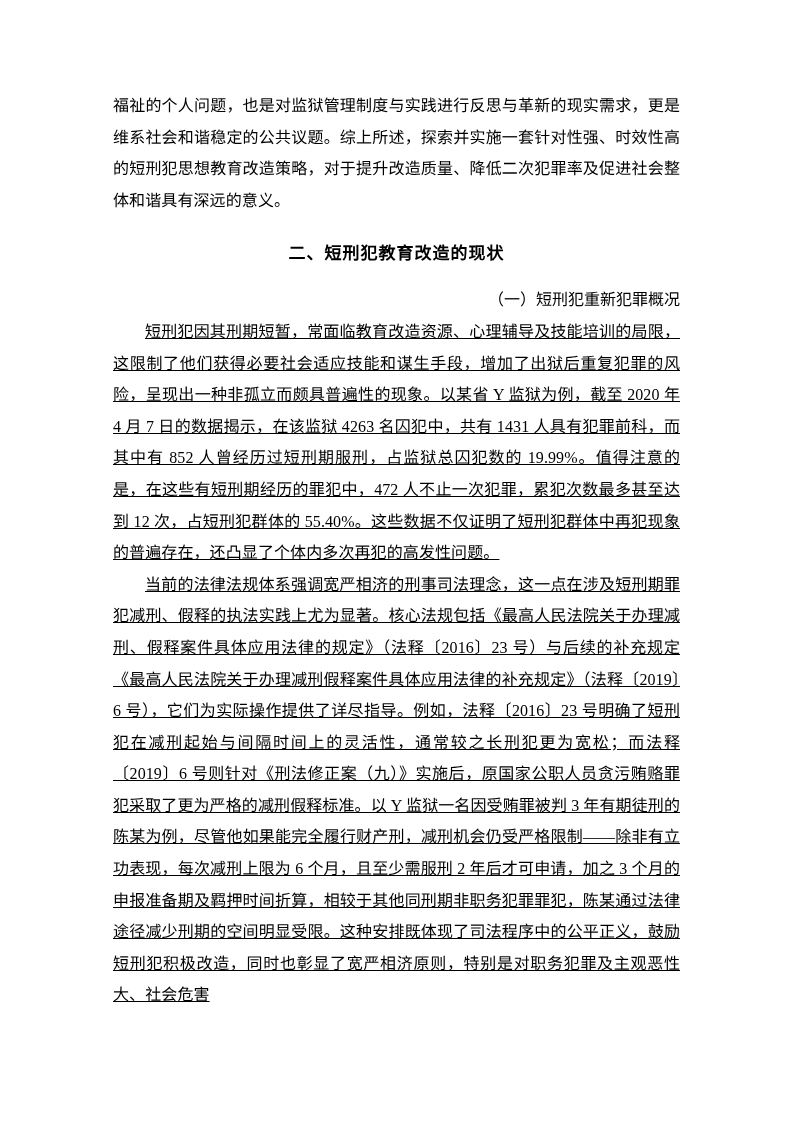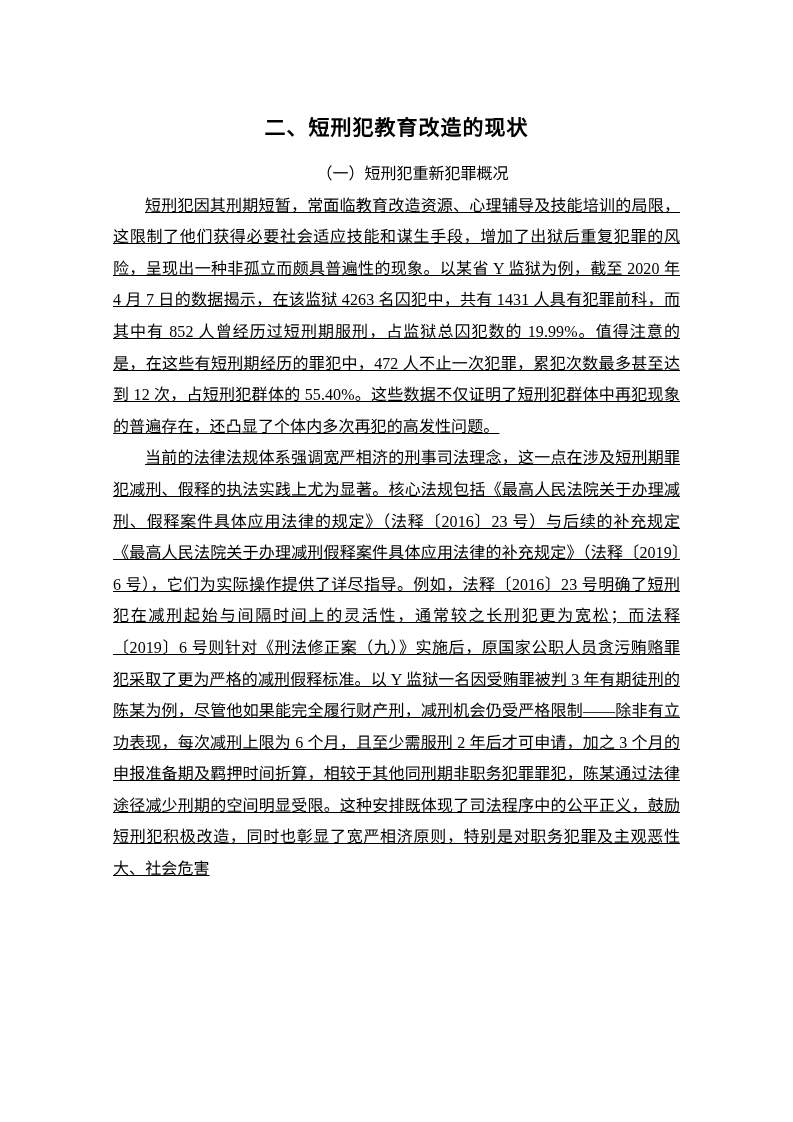--- a/index.html
+++ b/index.html
@@ -30,41 +30,42 @@
     text-justify: inter-ideograph;
     letter-spacing: 0.1px;
   }
   .indent {
     text-indent: 2em;
     text-decoration: underline;
   }
   .section-heading {
     margin: 22px 0 14px 0;
     font-family: "Liberation Sans", "DejaVu Sans", sans-serif;
-    font-size: 21px;
+    font-size: 17px;
     font-weight: bold;
     line-height: 32px;
     text-align: center;
     letter-spacing: 1px;
   }
   .sub-heading {
     margin: 0;
     font-size: 16px;
     line-height: 31.6px;
     font-weight: normal;
     text-indent: 2em;
-    text-align: center;
+    text-align: right;
   }
 </style>
 </head>
 <body>
 
 <div class="page">
   <div class="content">
 
+    <p class="body-para">福祉的个人问题，也是对监狱管理制度与实践进行反思与革新的现实需求，更是维系社会和谐稳定的公共议题。综上所述，探索并实施一套针对性强、时效性高的短刑犯思想教育改造策略，对于提升改造质量、降低二次犯罪率及促进社会整体和谐具有深远的意义。</p>
 
     <h1 class="section-heading">二、短刑犯教育改造的现状</h1>
 
     <h2 class="sub-heading">（一）短刑犯重新犯罪概况</h2>
 
     <p class="body-para indent">短刑犯因其刑期短暂，常面临教育改造资源、心理辅导及技能培训的局限，这限制了他们获得必要社会适应技能和谋生手段，增加了出狱后重复犯罪的风险，呈现出一种非孤立而颇具普遍性的现象。以某省 Y 监狱为例，截至 2020 年 4 月 7 日的数据揭示，在该监狱 4263 名囚犯中，共有 1431 人具有犯罪前科，而其中有 852 人曾经历过短刑期服刑，占监狱总囚犯数的 19.99%。值得注意的是，在这些有短刑期经历的罪犯中，472 人不止一次犯罪，累犯次数最多甚至达到 12 次，占短刑犯群体的 55.40%。这些数据不仅证明了短刑犯群体中再犯现象的普遍存在，还凸显了个体内多次再犯的高发性问题。</p>
 
 
     <p class="body-para indent">当前的法律法规体系强调宽严相济的刑事司法理念，这一点在涉及短刑期罪犯减刑、假释的执法实践上尤为显著。核心法规包括《最高人民法院关于办理减刑、假释案件具体应用法律的规定》（法释〔2016〕23 号）与后续的补充规定《最高人民法院关于办理减刑假释案件具体应用法律的补充规定》（法释〔2019〕6 号），它们为实际操作提供了详尽指导。例如，法释〔2016〕23 号明确了短刑犯在减刑起始与间隔时间上的灵活性，通常较之长刑犯更为宽松；而法释〔2019〕6 号则针对《刑法修正案（九）》实施后，原国家公职人员贪污贿赂罪犯采取了更为严格的减刑假释标准。以 Y 监狱一名因受贿罪被判 3 年有期徒刑的陈某为例，尽管他如果能完全履行财产刑，减刑机会仍受严格限制——除非有立功表现，每次减刑上限为 6 个月，且至少需服刑 2 年后才可申请，加之 3 个月的申报准备期及羁押时间折算，相较于其他同刑期非职务犯罪罪犯，陈某通过法律途径减少刑期的空间明显受限。这种安排既体现了司法程序中的公平正义，鼓励短刑犯积极改造，同时也彰显了宽严相济原则，特别是对职务犯罪及主观恶性大、社会危害</p>
 

